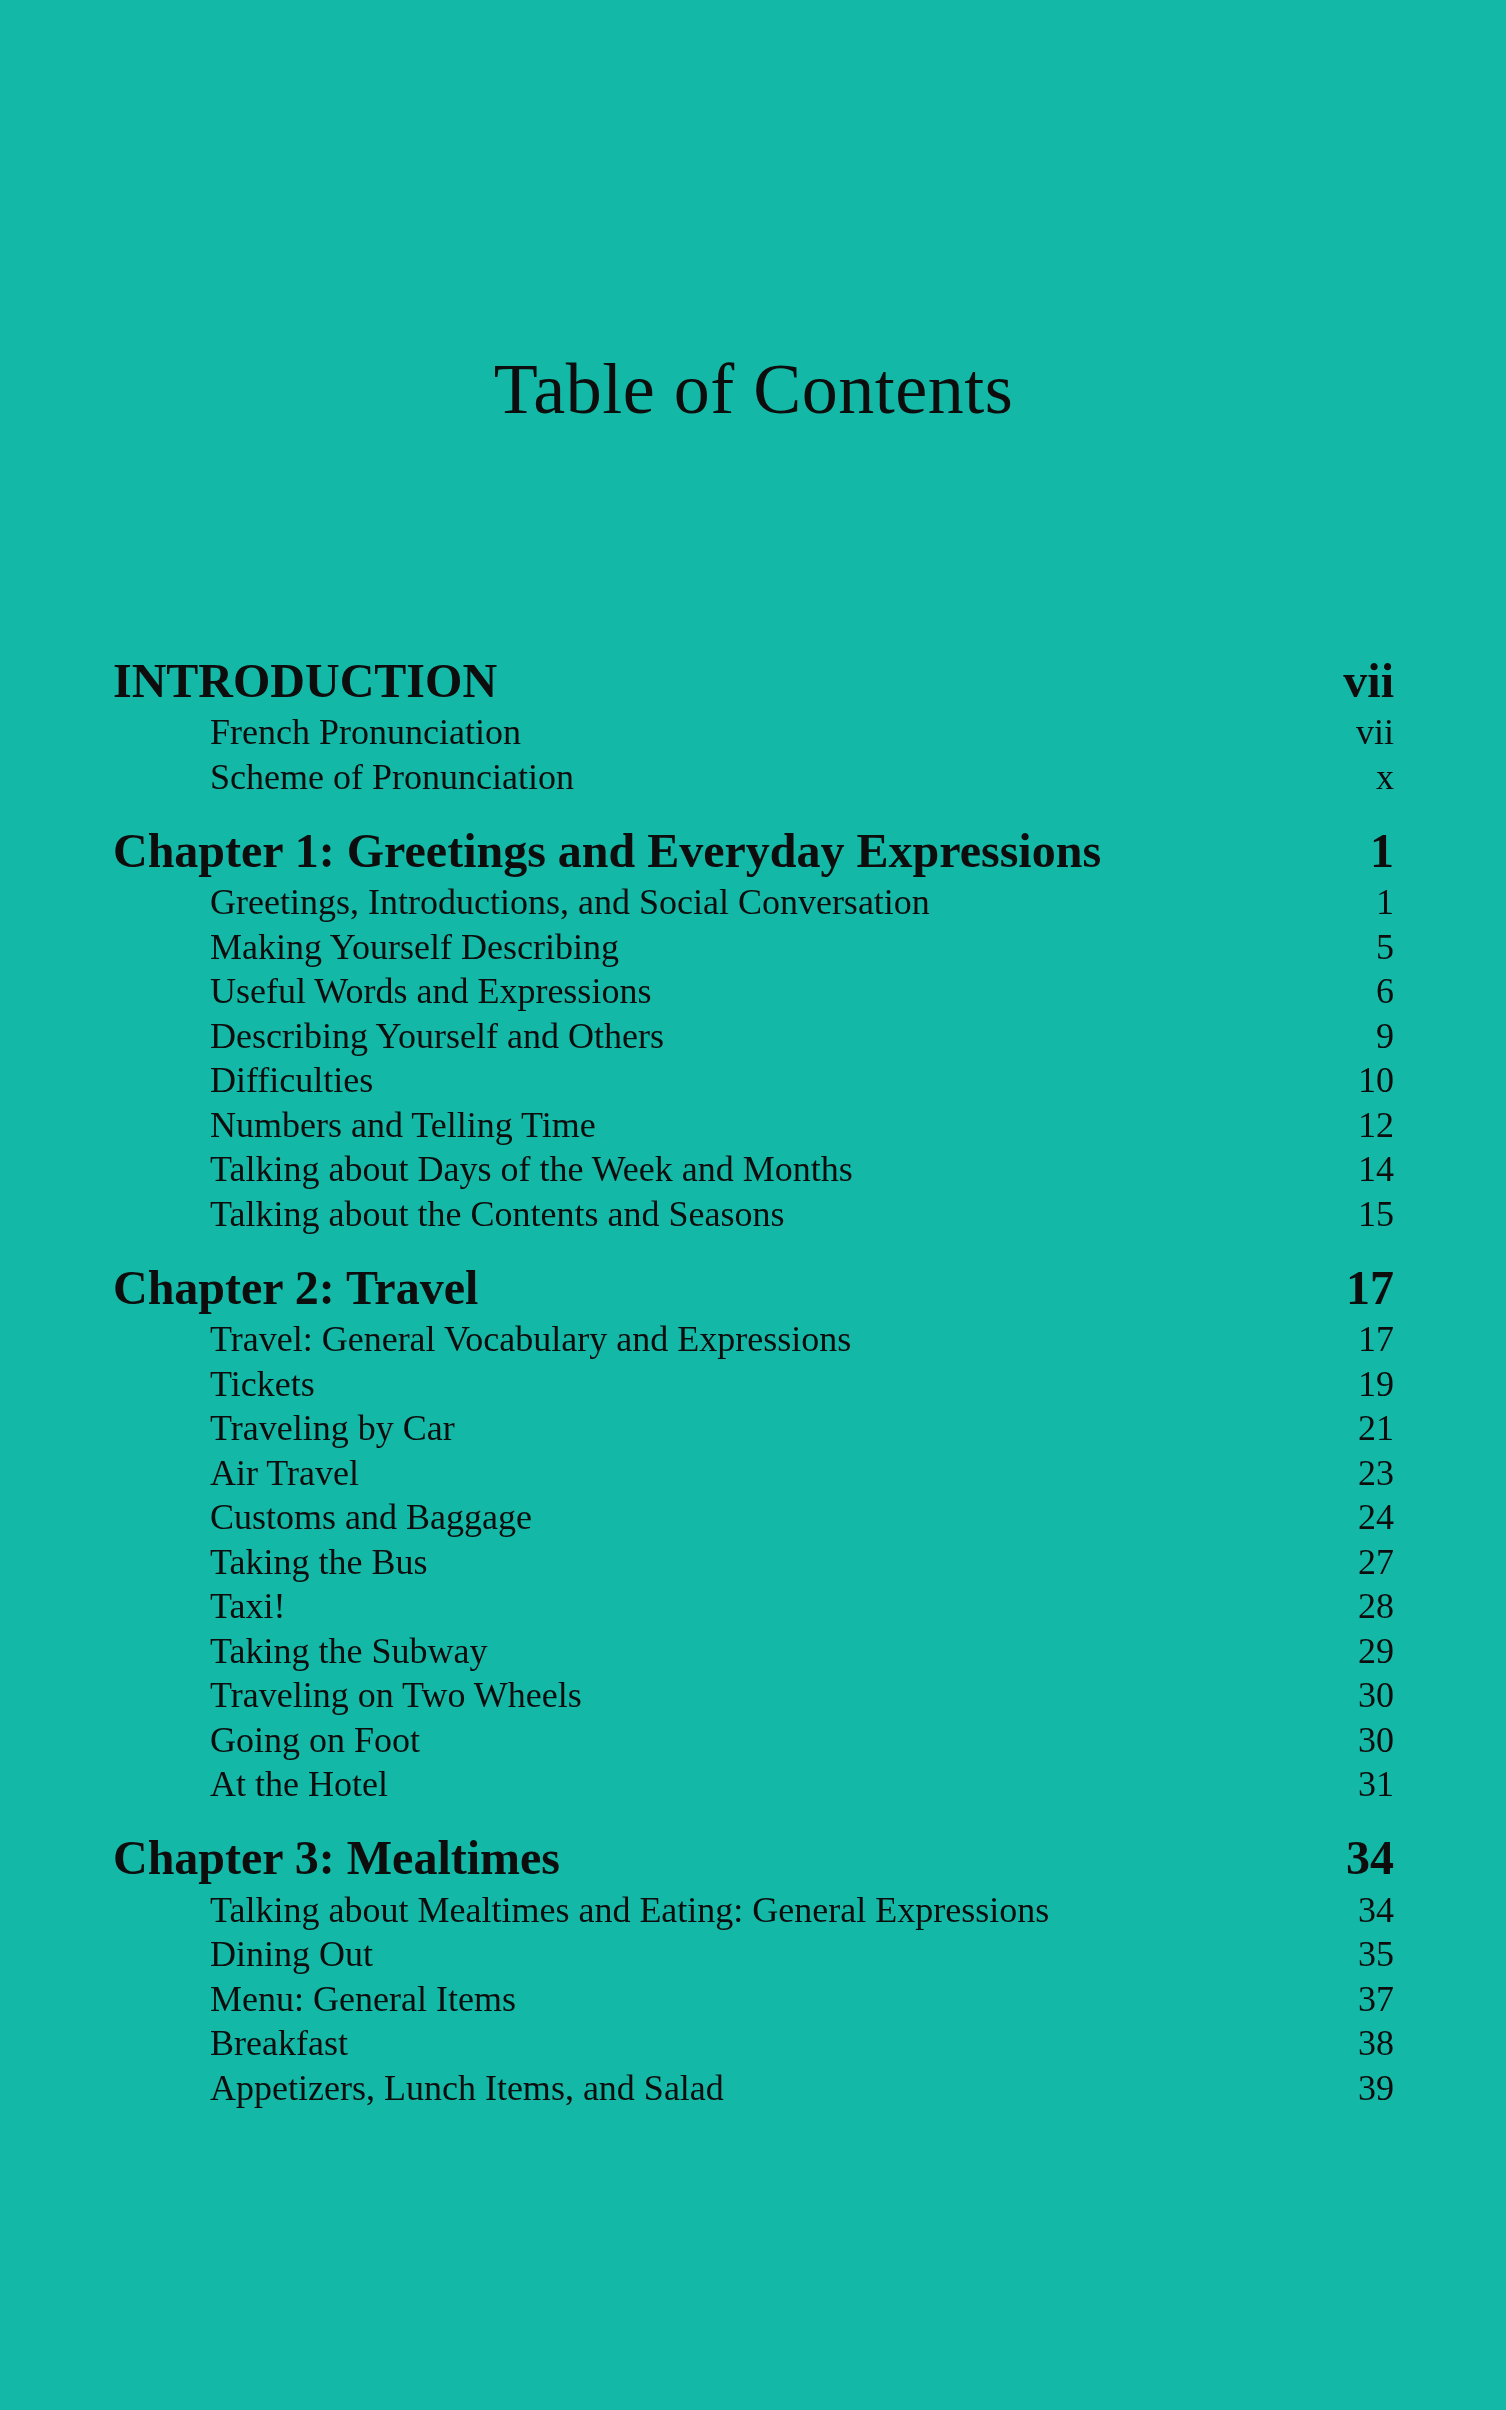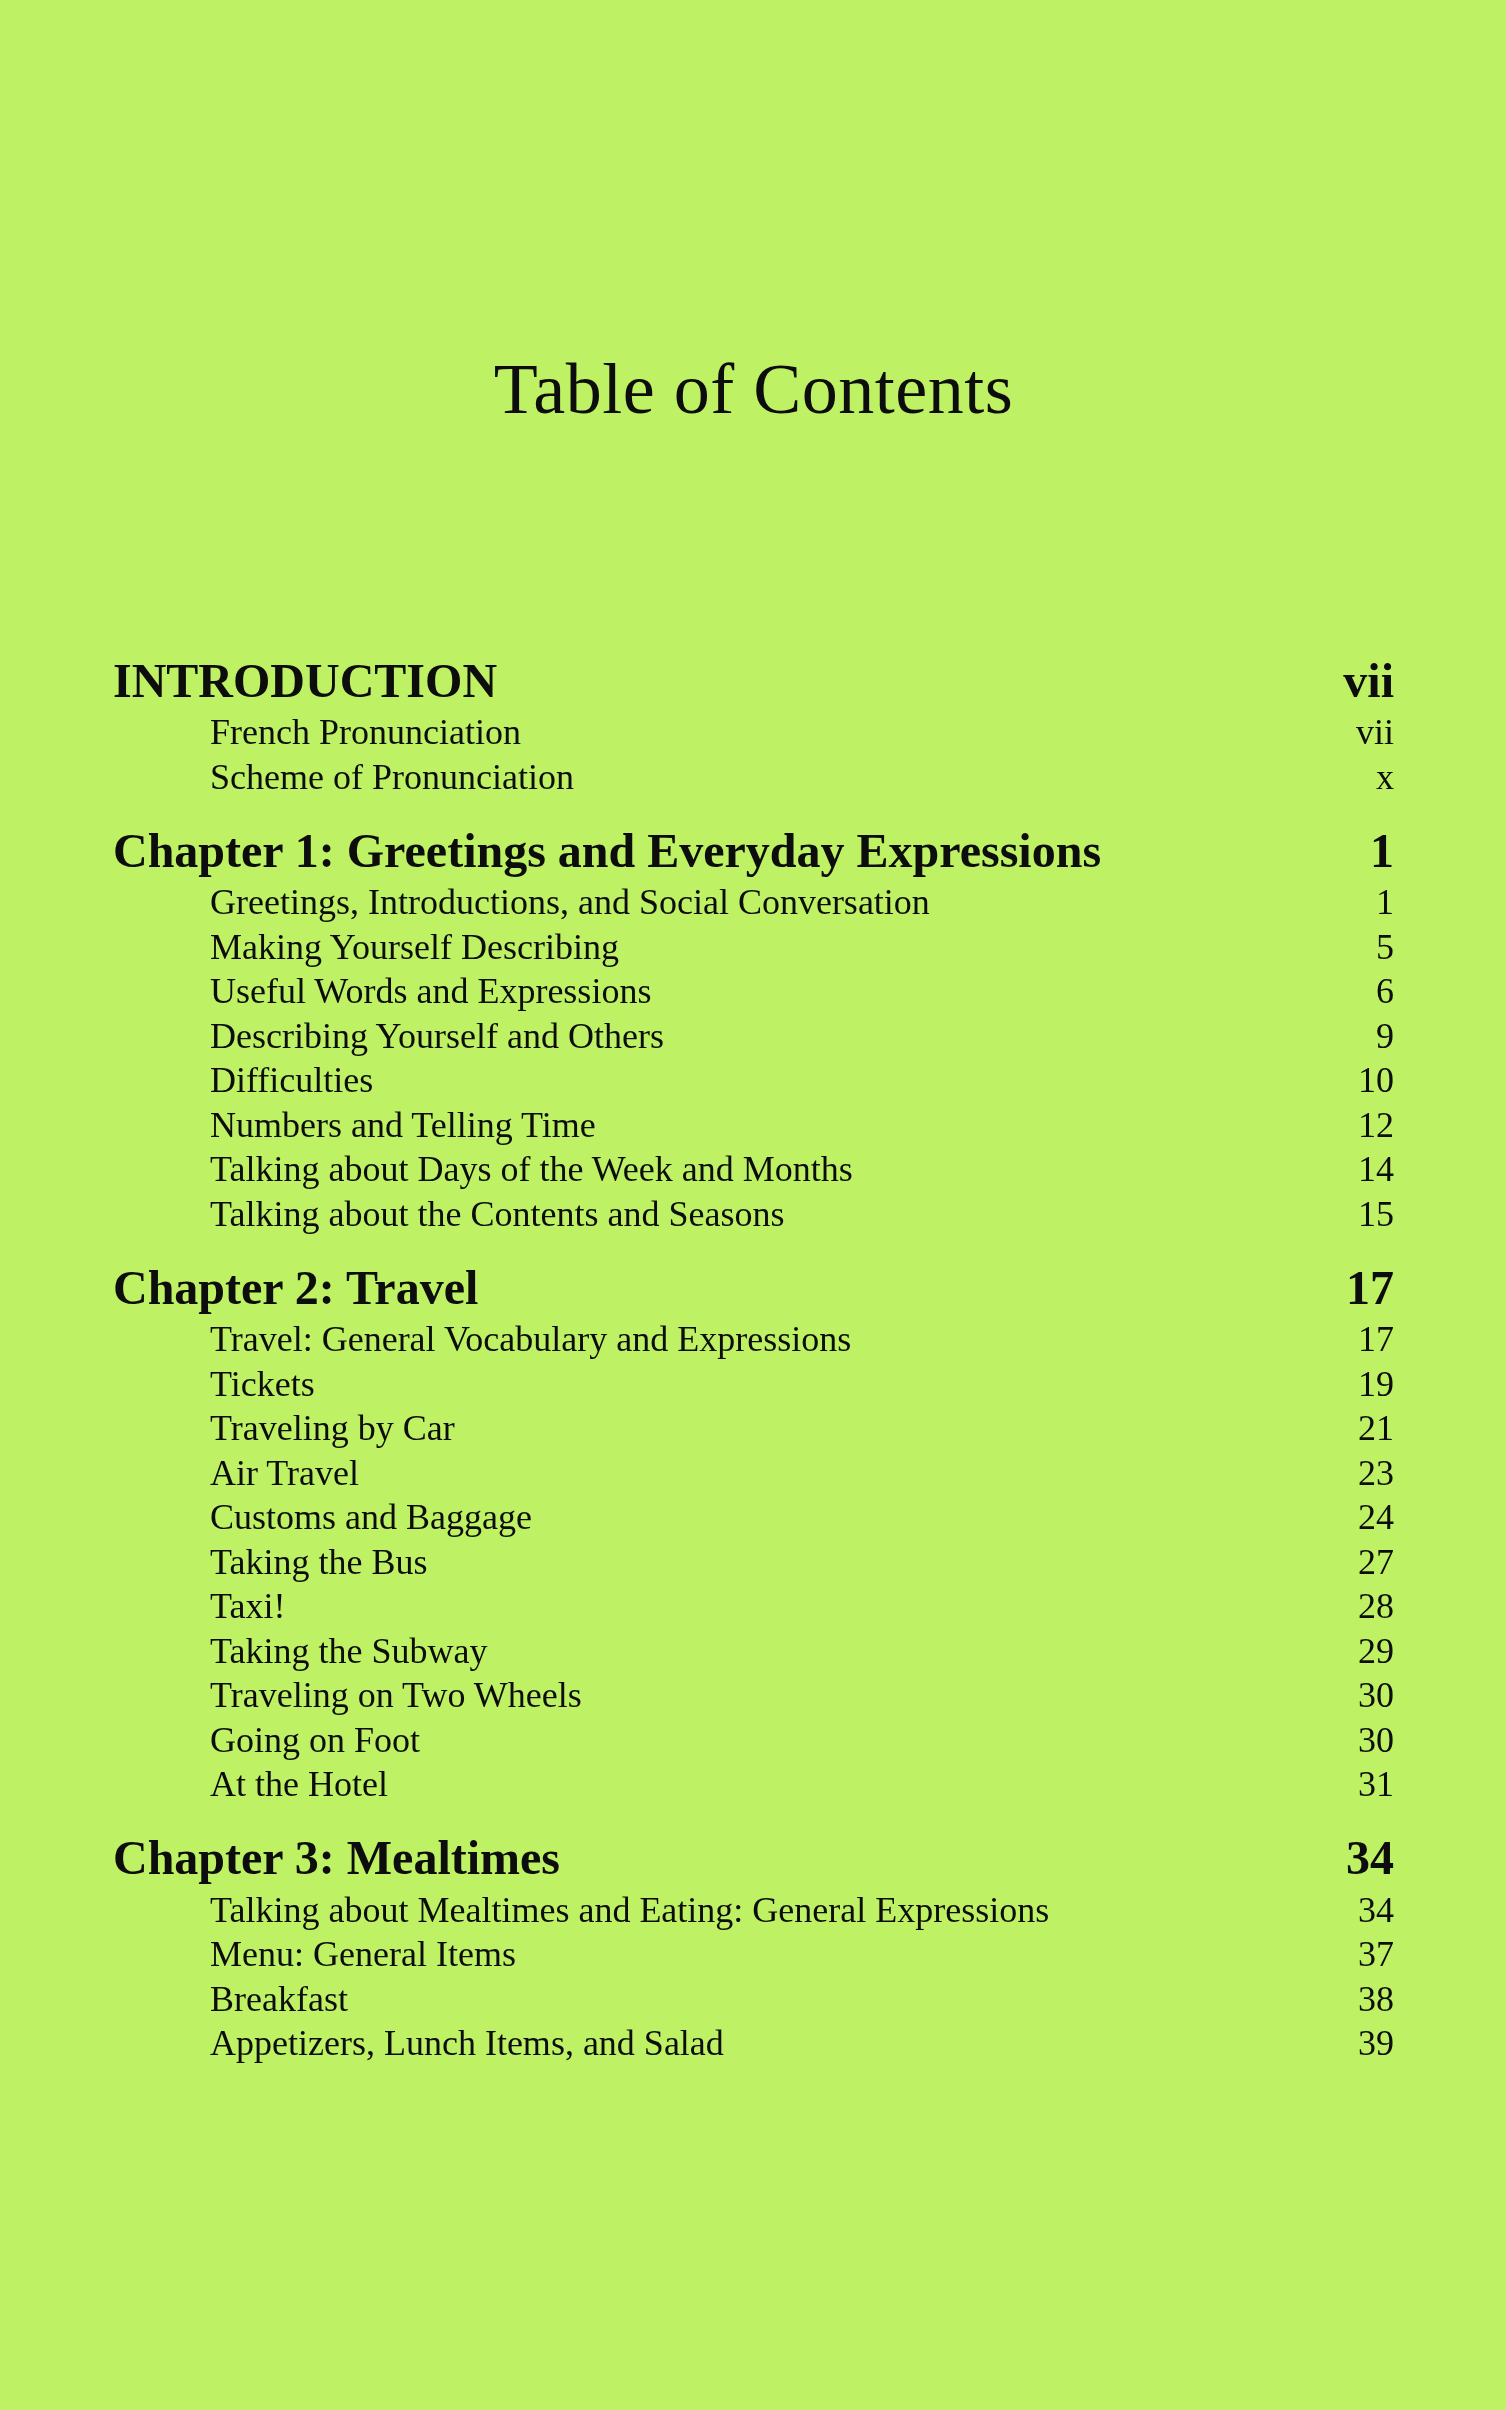--- a/index.html
+++ b/index.html
@@ -13,21 +13,21 @@
     font-family: "Liberation Serif", serif;
     color: #0d0d0d;
     position: relative;
     overflow: hidden;
   }
   .page {
     position: absolute;
     top: 0; left: 0;
     width: 1507px;
     height: 2411px;
-    background: #bef264;
+    background: #14b8a6;
   }
   .page-title {
     text-align: center;
     font-size: 72px;
     font-weight: normal;
     letter-spacing: 0.5px;
     margin: 0;
     padding-top: 348px;
     font-family: "Liberation Serif", serif;
   }
@@ -190,20 +190,24 @@
       <div class="toc-group">
         <div class="toc-row lvl-0">
           <span class="label">Chapter 3: Mealtimes</span>
           <span class="page-num">34</span>
         </div>
         <div class="toc-row lvl-1">
           <span class="label">Talking about Mealtimes and Eating: General Expressions</span>
           <span class="page-num">34</span>
         </div>
         <div class="toc-row lvl-1">
+          <span class="label">Dining Out</span>
+          <span class="page-num">35</span>
+        </div>
+        <div class="toc-row lvl-1">
           <span class="label">Menu: General Items</span>
           <span class="page-num">37</span>
         </div>
         <div class="toc-row lvl-1">
           <span class="label">Breakfast</span>
           <span class="page-num">38</span>
         </div>
         <div class="toc-row lvl-1">
           <span class="label">Appetizers, Lunch Items, and Salad</span>
           <span class="page-num">39</span>

